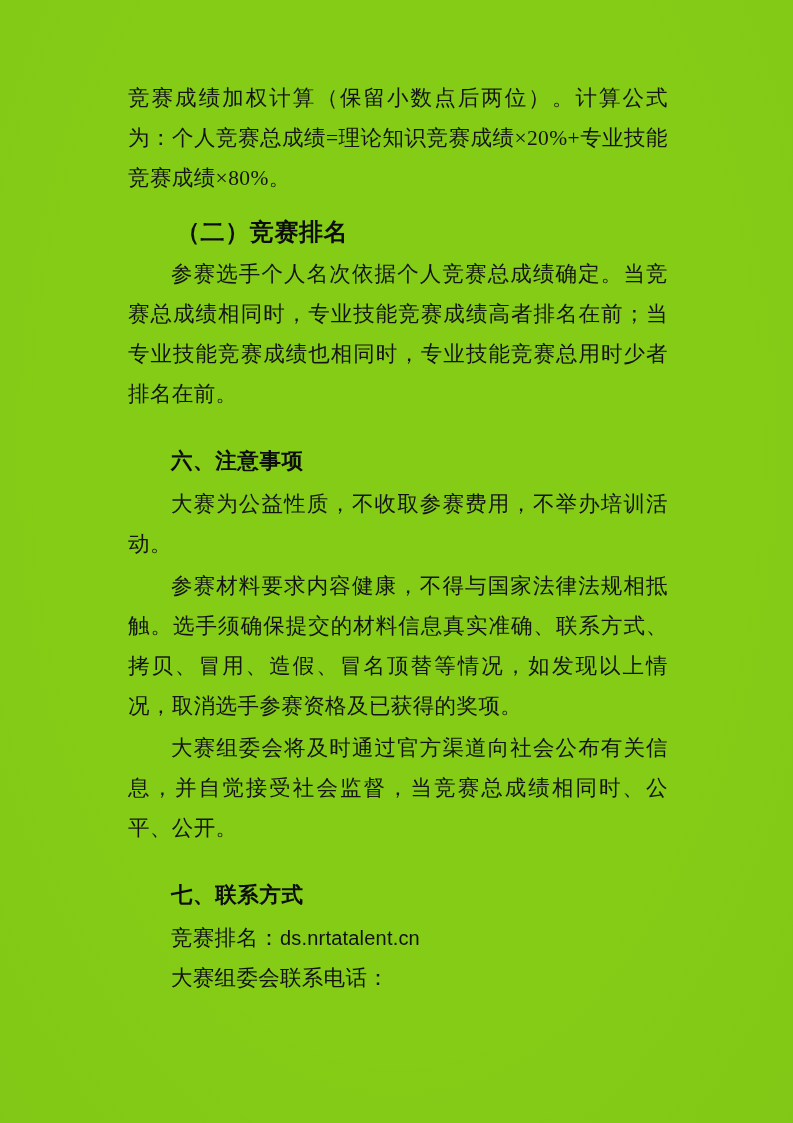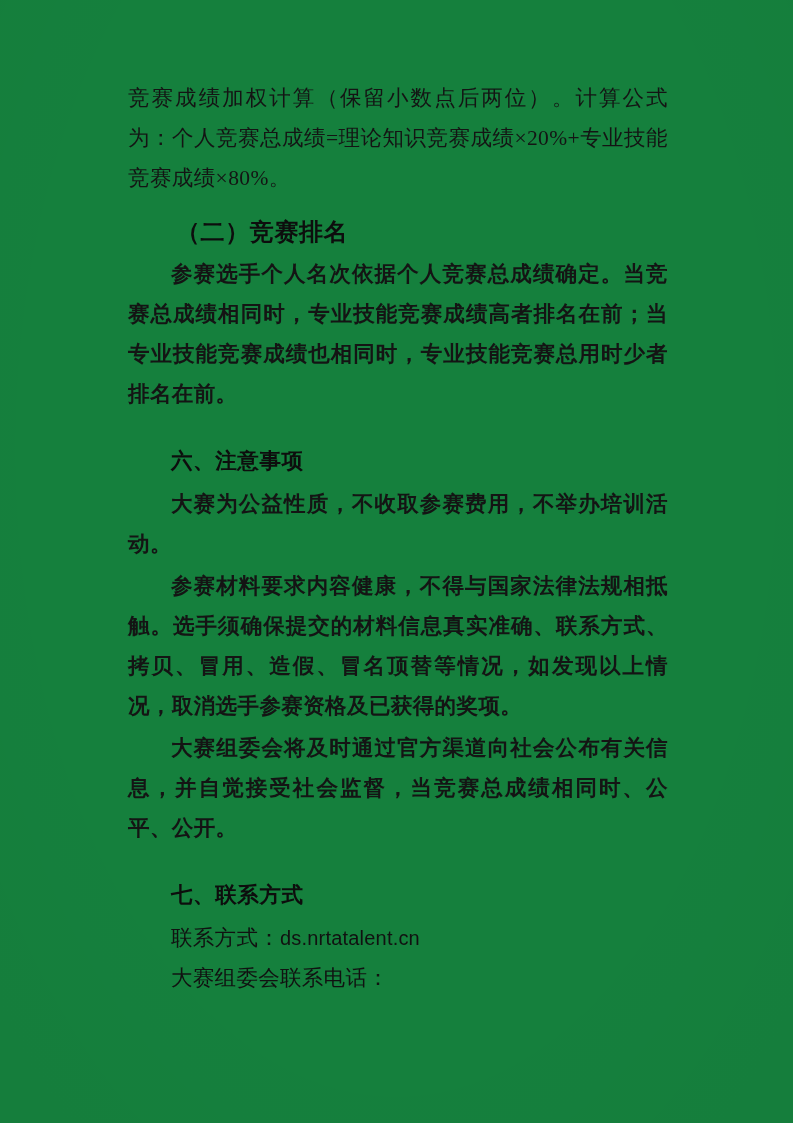--- a/index.html
+++ b/index.html
@@ -14,21 +14,21 @@
     color: #111111;
     position: relative;
     overflow: hidden;
   }
   .page {
     position: absolute;
     left: 0;
     top: 0;
     width: 793px;
     height: 1123px;
-    background: #15803d;
+    background: #84cc16;
   }
   
   .page::before {
     content: "";
     position: absolute;
     inset: 0;
     background:
       radial-gradient(ellipse at 50% 40%, rgba(255,255,255,0) 60%, rgba(0,0,0,0.018) 100%);
     pointer-events: none;
   }
@@ -42,21 +42,20 @@
     margin: 0 0 2px 0;
     font-size: 21.5px;
     line-height: 40px;
     letter-spacing: 0.4px;
     text-align: justify;
     text-justify: inter-character;
     color: #141414;
   }
   p.indent {
     text-indent: 2em;
-    font-weight: bold;
   }
   h2.heading {
     margin: 14px 0 2px 0;
     font-size: 21.5px;
     line-height: 40px;
     font-weight: bold;
     text-indent: 2em;
     letter-spacing: 0.6px;
     font-family: Liberation Mono, monospace;
     color: #0d0d0d;
@@ -107,20 +106,20 @@
 
     <p class="para indent">参赛材料要求内容健康，不得与国家法律法规相抵触。选手须确保提交的材料信息真实准确、联系方式、拷贝、冒用、造假、冒名顶替等情况，如发现以上情况，取消选手参赛资格及已获得的奖项。</p>
 
     <p class="para indent">大赛组委会将及时通过官方渠道向社会公布有关信息，并自觉接受社会监督，当竞赛总成绩相同时、公平、公开。</p>
 
     <div class="gap-md"></div>
 
     <h2 class="heading">七、联系方式</h2>
 
     <p class="contact-line">
-      <span>联系方式：</span><span class="mono">ds.nrtatalent.cn</span>
+      <span>竞赛排名：</span><span class="mono">ds.nrtatalent.cn</span>
     </p>
 
     <p class="contact-line">大赛组委会联系电话：</p>
 
 
   </div>
 </div>
 
 </body></html>

